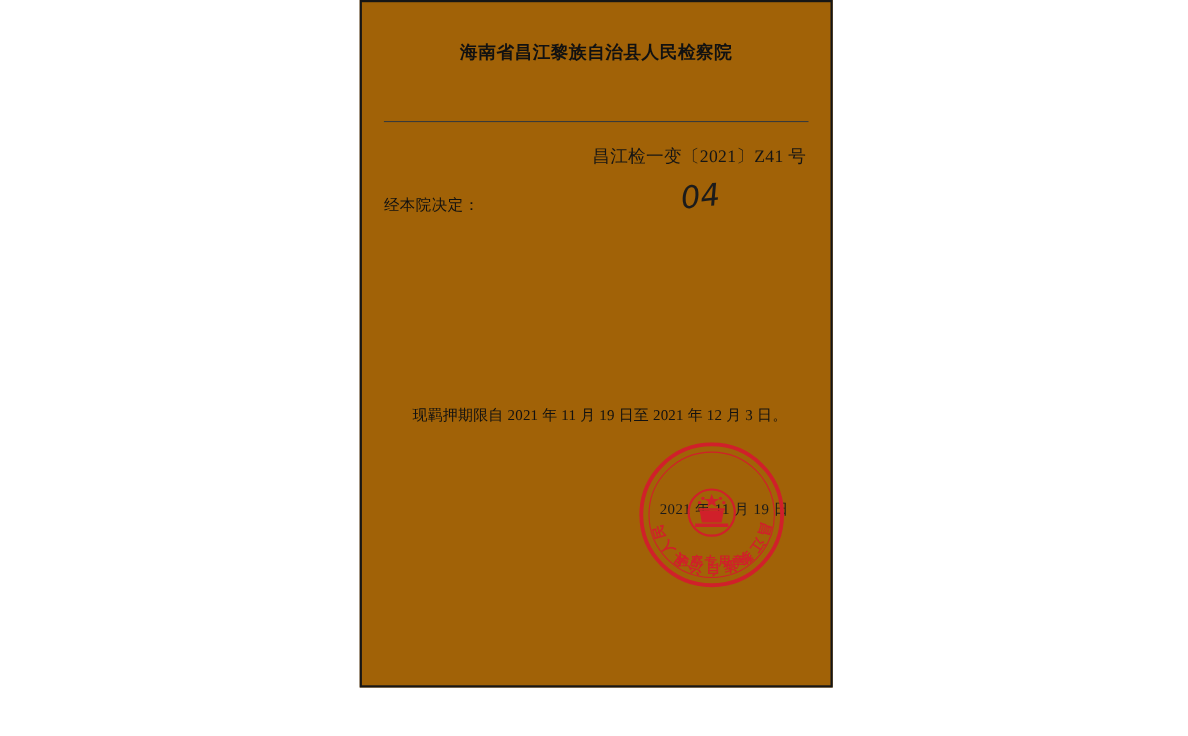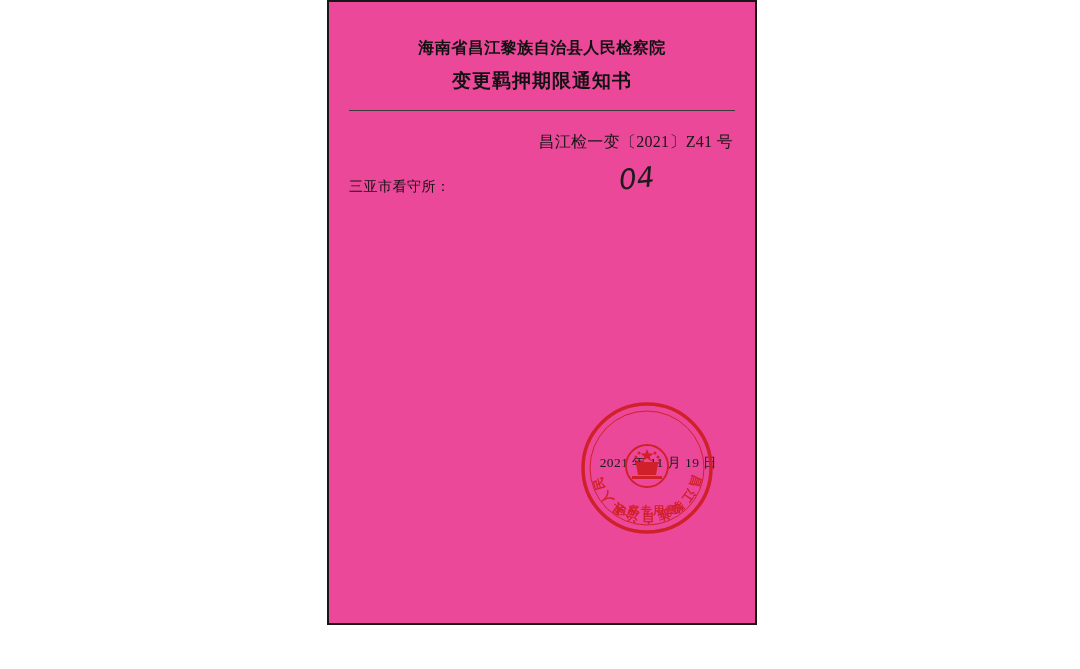--- a/index.html
+++ b/index.html
@@ -20,21 +20,21 @@
     height: 669px;
     background: #ffffff;
   }
   
   .sheet {
     position: absolute;
     left: 327px;
     top: 0px;
     width: 430px;
     height: 625px;
-    background: #ec4899;
+    background: #a16207;
     border: 2px solid #161616;
     box-sizing: border-box;
   }
   .sheet-inner {
     position: relative;
     width: 100%;
     height: 100%;
     padding: 0;
     box-sizing: border-box;
   }
@@ -151,31 +151,31 @@
 </head>
 <body>
 
 <div id="page">
 
   <div class="sheet">
     <div class="sheet-inner">
 
       <div class="doc-org">海南省昌江黎族自治县人民检察院</div>
 
-      <div class="doc-title">变更羁押期限通知书</div>
 
       <div class="rule"></div>
 
       <div class="doc-number">昌江检一变〔2021〕Z41 号</div>
 
-      <div class="recipient">三亚市看守所：</div>
+      <div class="recipient">经本院决定：</div>
 
       <div class="handwriting">04</div>
 
 
+      <div class="body-text2">现羁押期限自 2021 年 11 月 19 日至 2021 年 12 月 3 日。</div>
 
       <div class="date-line">2021 年 11 月 19 日</div>
 
       <div class="seal">
         <svg width="136" height="136" viewBox="0 0 136 136" aria-hidden="true">
           <circle cx="68" cy="68" r="64" fill="none" stroke="#d0202a" stroke-width="3.5"></circle>
           <circle cx="68" cy="68" r="57" fill="none" stroke="#d0202a" stroke-width="1"></circle>
           <defs>
             <path id="sealArc" d="M 68,68 m -46,0 a 46,46 0 1,1 92,0" transform="rotate(180 68 68)"></path>
           </defs>

